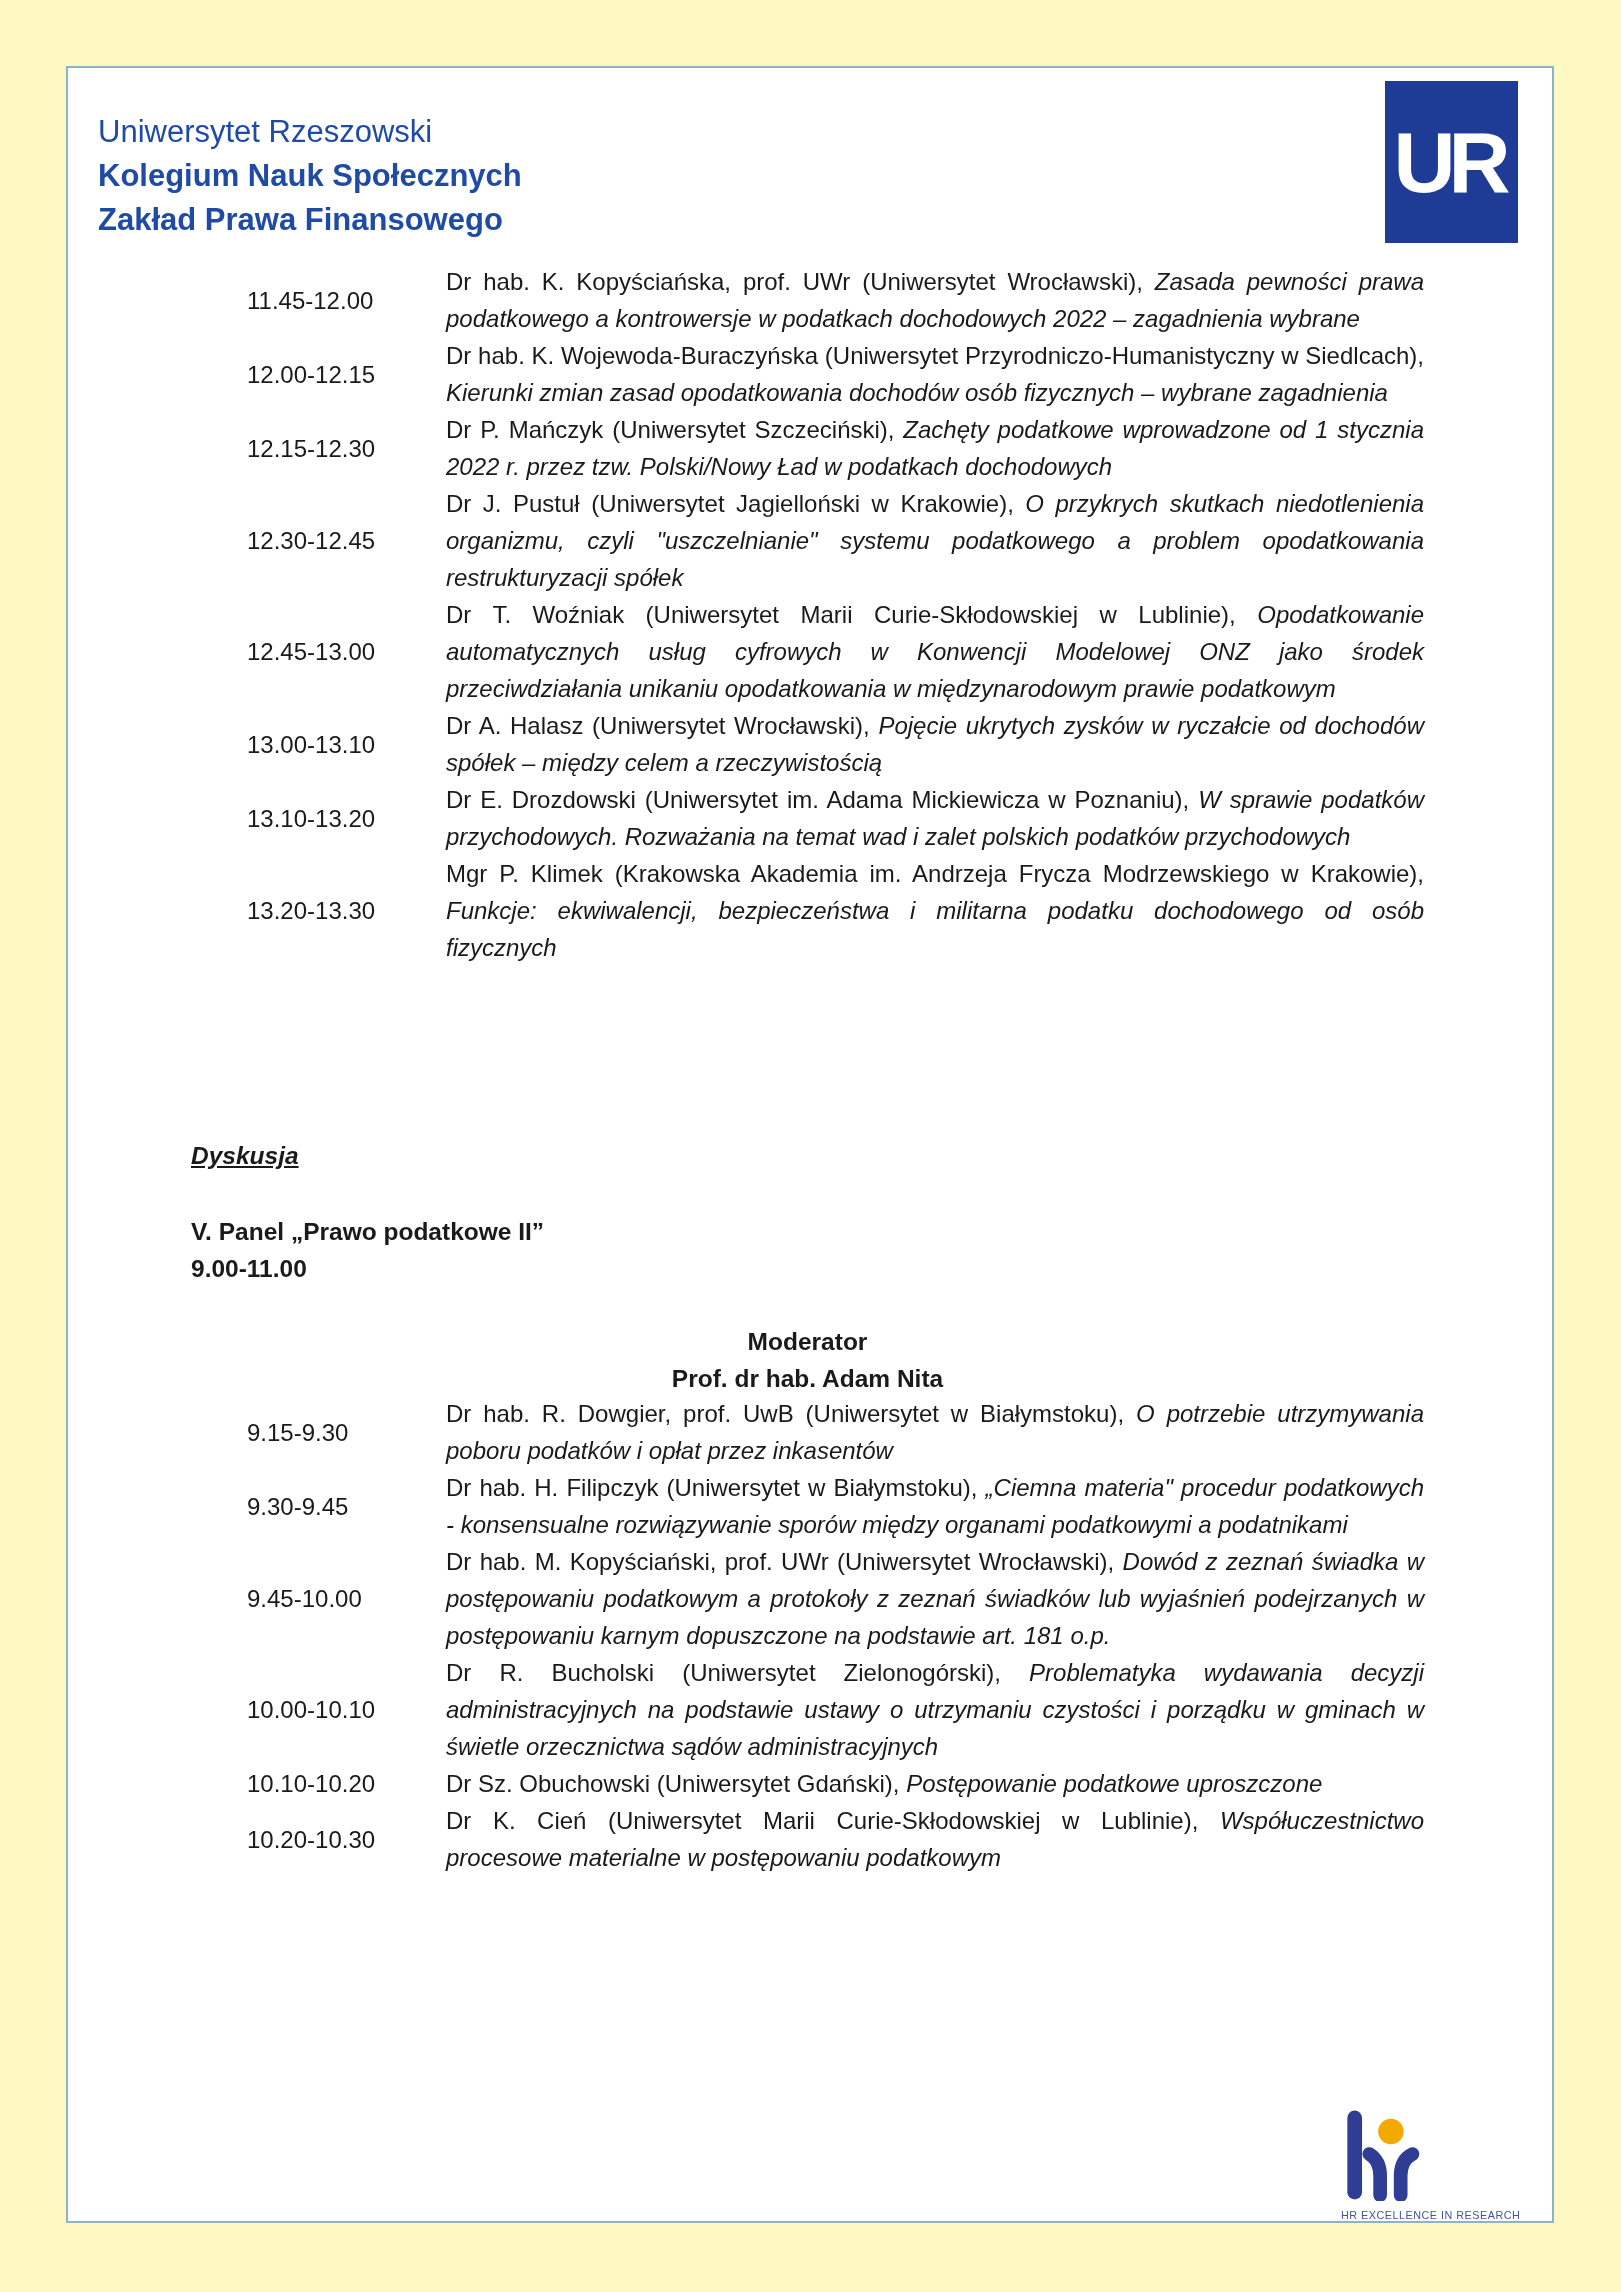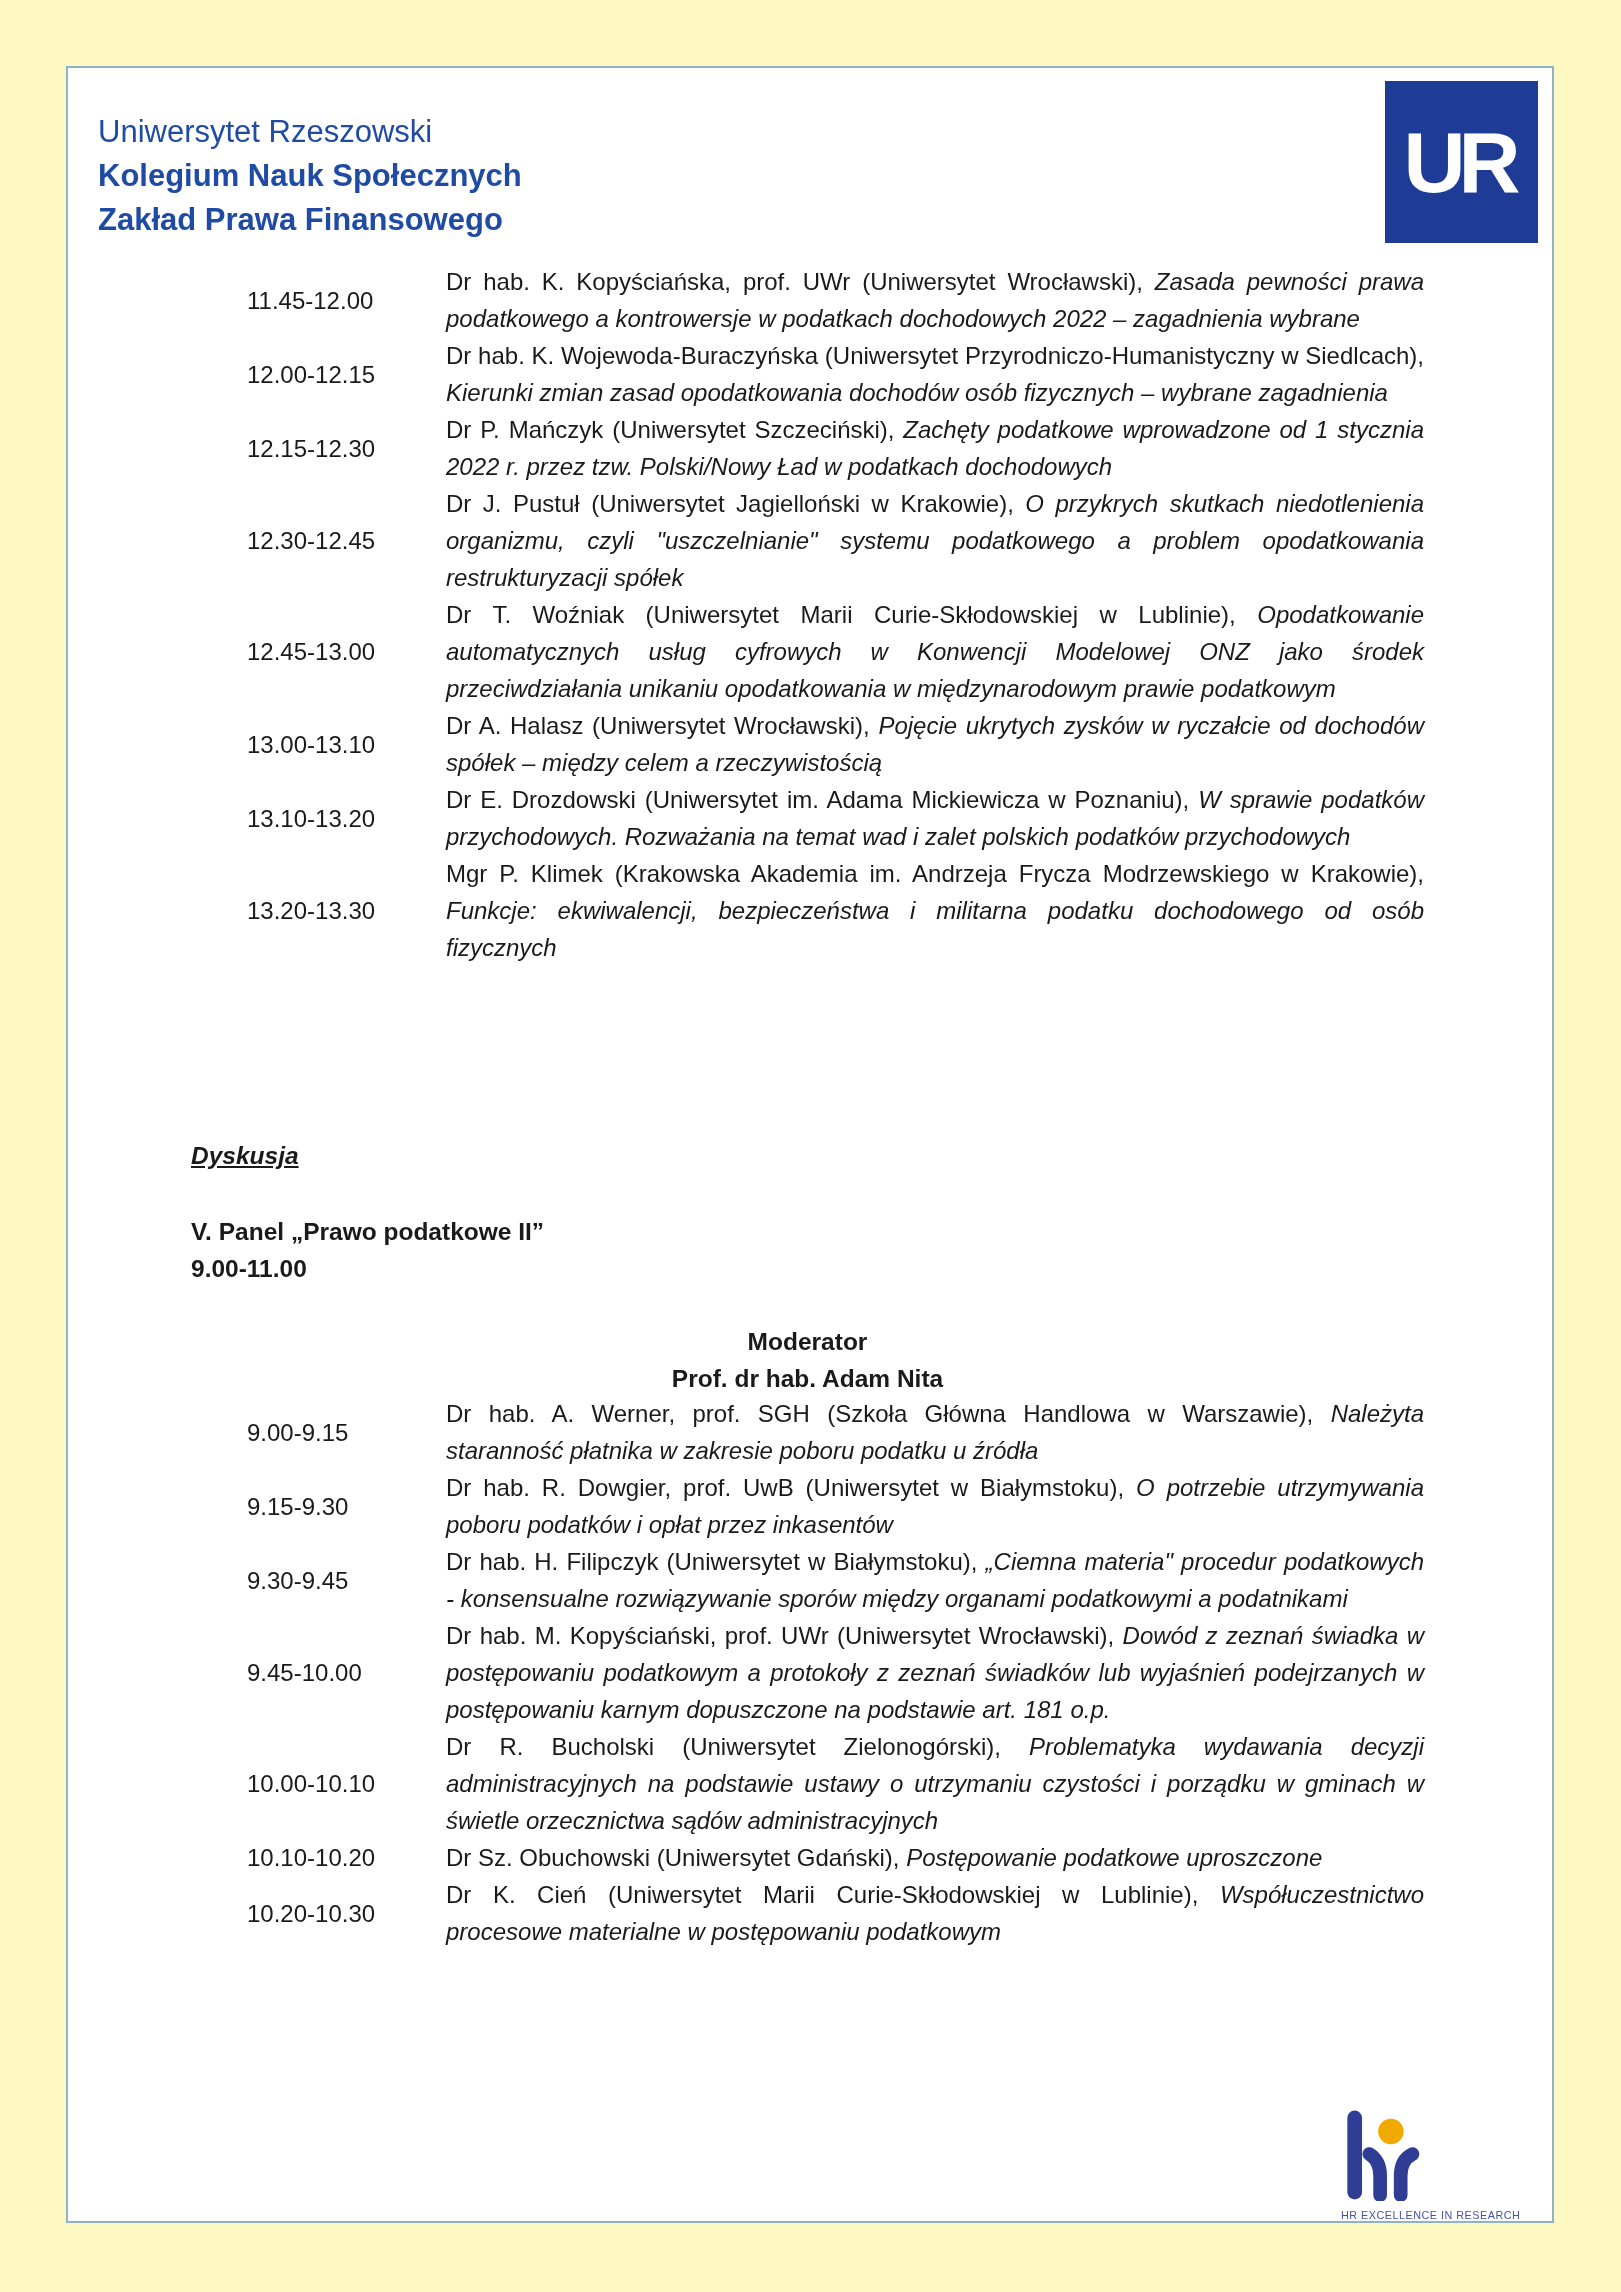--- a/index.html
+++ b/index.html
@@ -11,21 +11,21 @@
   .frame {
     position:absolute; left:66px; top:66px; width:1488px; height:2157px;
     border:2px solid #8FB2C9; box-sizing:border-box; background:#ffffff;
   }
   
   .header-block { position:absolute; left:98px; top:110px; color:#1F4BA5; }
   .header-block .h-line { font-size:31px; line-height:44px; }
   .h-regular { font-weight:400; }
   .h-bold { font-weight:700; }
   .ur-logo {
-    position:absolute; left:1385px; top:81px; width:153px; height:162px;
+    position:absolute; left:1385px; top:81px; width:133px; height:162px;
     background:#1E3C96; display:flex; align-items:center; justify-content:center;
   }
   .ur-logo .ur-letters {
     color:#ffffff; font-size:86px; font-weight:800; letter-spacing:-6.9px;
     transform:translateX(-2.9px); font-family:"Liberation Sans", sans-serif;
   }
   
   .schedule { position:absolute; left:191px; width:1233px; }
   #panel4-list { top:263px; }
   #panel5-list { top:1395px; }
@@ -143,27 +143,20 @@
     <div>V. Panel „Prawo podatkowe II”</div>
     <div>9.00-11.00</div>
   </div>
 
   <div class="moderator-block">
     <div>Moderator</div>
     <div>Prof. dr hab. Adam Nita</div>
   </div>
 
   <div class="schedule" id="panel5-list">
-    <div class="row">
-      <div class="time">9.00-9.15</div>
-      <div class="desc">
-        <span class="speaker">Dr hab. A. Werner, prof. SGH (Szkoła Główna Handlowa w Warszawie),</span>
-        <span class="title">Należyta staranność płatnika w zakresie poboru podatku u źródła</span>
-      </div>
-    </div>
     <div class="row">
       <div class="time">9.15-9.30</div>
       <div class="desc">
         <span class="speaker">Dr hab. R. Dowgier, prof. UwB (Uniwersytet w Białymstoku),</span>
         <span class="title">O potrzebie utrzymywania poboru podatków i opłat przez inkasentów</span>
       </div>
     </div>
     <div class="row">
       <div class="time">9.30-9.45</div>
       <div class="desc">

